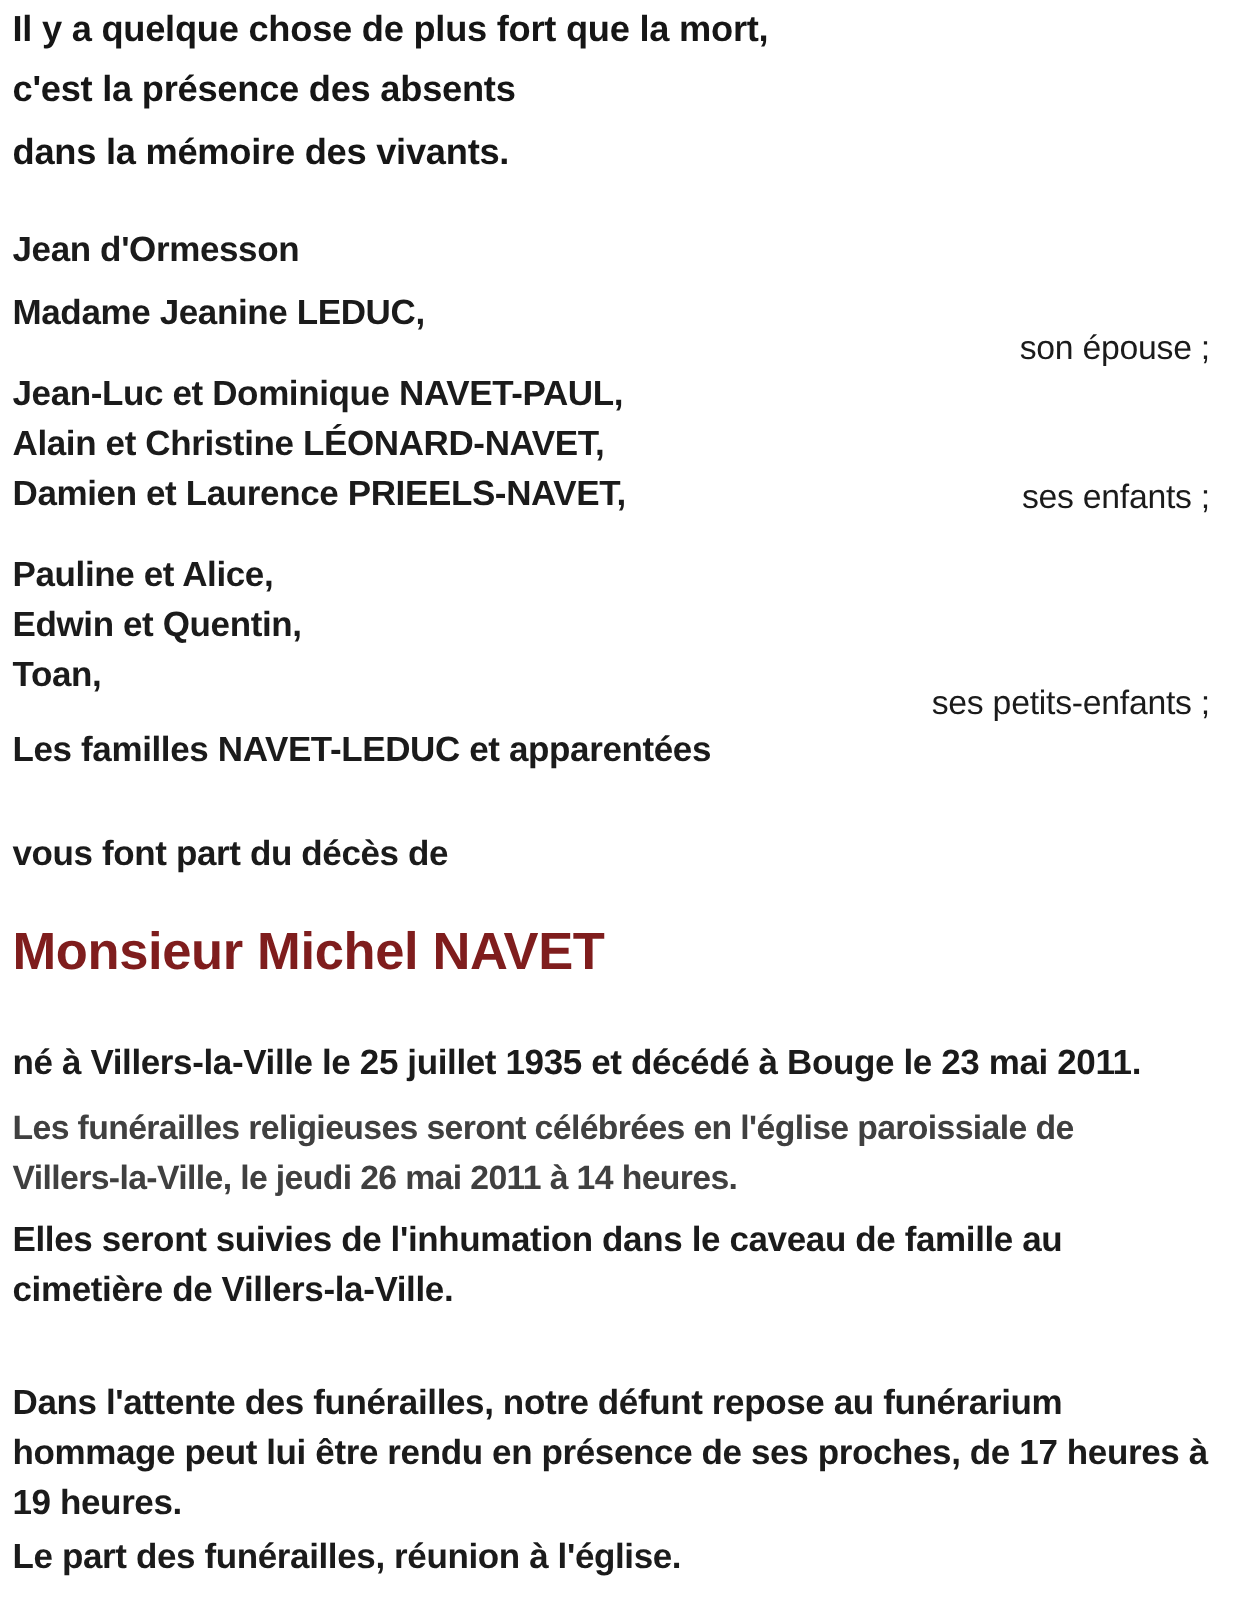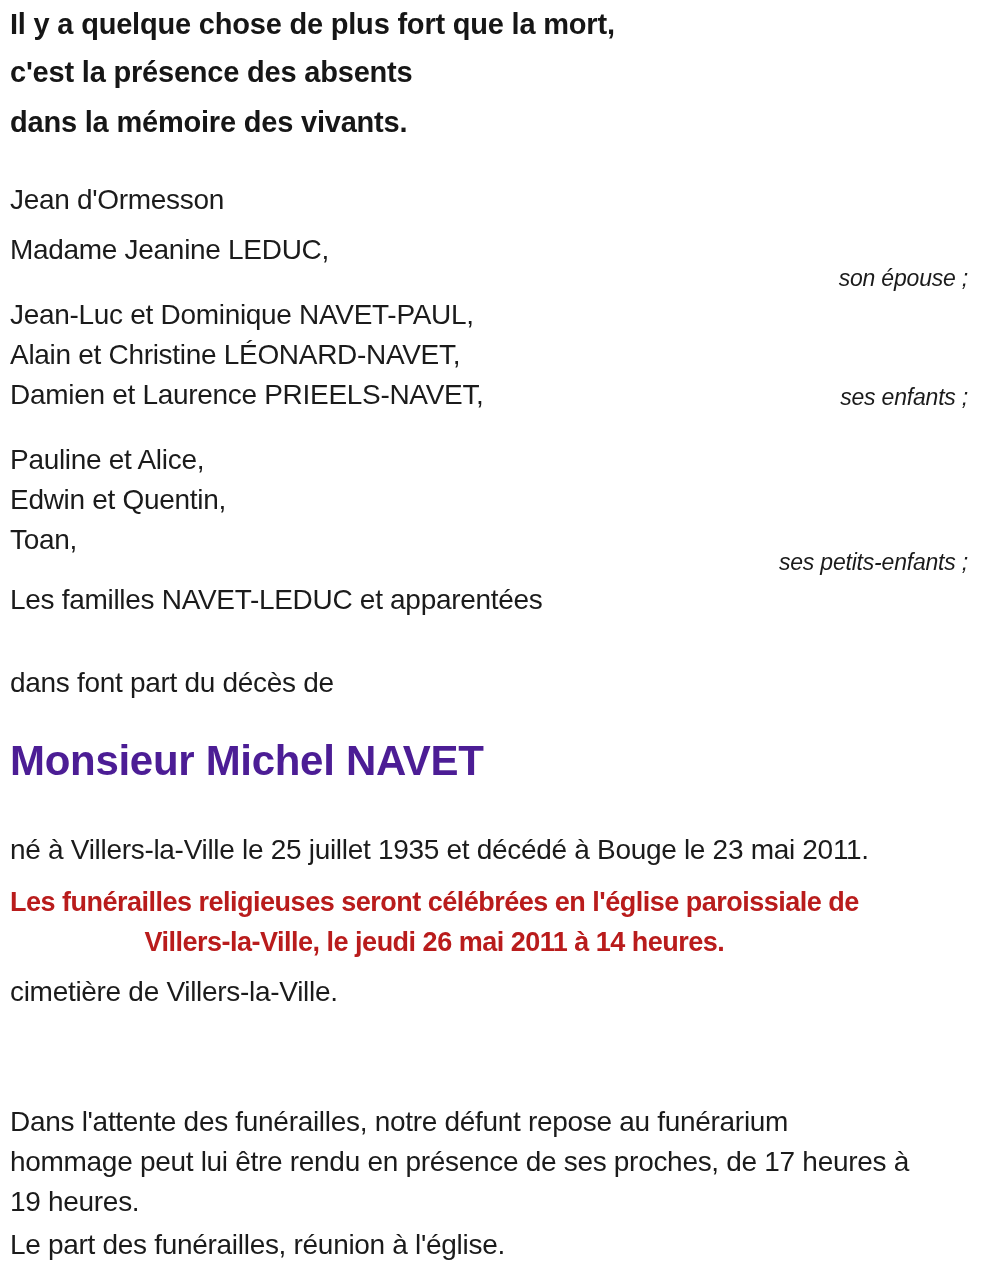--- a/index.html
+++ b/index.html
@@ -29,50 +29,48 @@
   .quote-line {
     font-size: 29px;
     font-weight: 700;
     letter-spacing: -0.2px;
     line-height: 40px;
     color: #161616;
   }
   
   .body-text {
     font-size: 28px;
-    font-weight: 400;
+    font-weight: 700;
     letter-spacing: -0.3px;
     line-height: 40px;
   }
   
   .relation {
     left: auto;
     right: 12px;
-    font-size: 23px;
-    font-style: italic;
+    font-size: 27px;
     letter-spacing: -0.2px;
     line-height: 40px;
     text-align: right;
   }
   
   .deceased-title {
     font-size: 42px;
     font-weight: 700;
     letter-spacing: -0.3px;
     line-height: 52px;
-    color: #4c1d95;
+    color: #7f1d1d;
   }
   
   .bold-para {
     font-size: 27px;
     font-weight: 700;
     letter-spacing: -0.5px;
     line-height: 40px;
-    color: #b91c1c;
-    text-align: center;
+    color: #404040;
   }
 </style>
 </head>
 <body>
 
 <div class="page">
 
   <div class="abs quote-line" style="top:4px">Il y a quelque chose de plus fort que la mort,</div>
   <div class="abs quote-line" style="top:52px">c'est la présence des absents</div>
   <div class="abs quote-line" style="top:102px">dans la mémoire des vivants.</div>
@@ -91,32 +89,33 @@
 
   <div class="abs body-text" style="top:440px">
     <span class="line">Pauline et Alice,</span>
     <span class="line">Edwin et Quentin,</span>
     <span class="line">Toan,</span>
   </div>
   <div class="abs relation" style="top:542px">ses petits-enfants ;</div>
 
   <div class="abs body-text" style="top:580px">Les familles NAVET-LEDUC et apparentées</div>
 
-  <div class="abs body-text" style="top:663px">dans font part du décès de</div>
+  <div class="abs body-text" style="top:663px">vous font part du décès de</div>
 
   <div class="abs deceased-title" style="top:735px">Monsieur Michel NAVET</div>
 
   <div class="abs body-text" style="top:830px">né à Villers-la-Ville le 25 juillet 1935 et décédé à Bouge le 23 mai 2011.</div>
 
   <div class="abs bold-para" style="top:882px">
     <span class="line">Les funérailles religieuses seront célébrées en l'église paroissiale de</span>
     <span class="line">Villers-la-Ville, le jeudi 26 mai 2011 à 14 heures.</span>
   </div>
 
   <div class="abs body-text" style="top:972px">
+    <span class="line">Elles seront suivies de l'inhumation dans le caveau de famille au</span>
     <span class="line">cimetière de Villers-la-Ville.</span>
   </div>
 
   <div class="abs body-text" style="top:1102px">
     <span class="line">Dans l'attente des funérailles, notre défunt repose au funérarium</span>
     <span class="line">hommage peut lui être rendu en présence de ses proches, de 17 heures à</span>
     <span class="line">19 heures.</span>
   </div>
 
   <div class="abs body-text" style="top:1225px">Le part des funérailles, réunion à l'église.</div>

